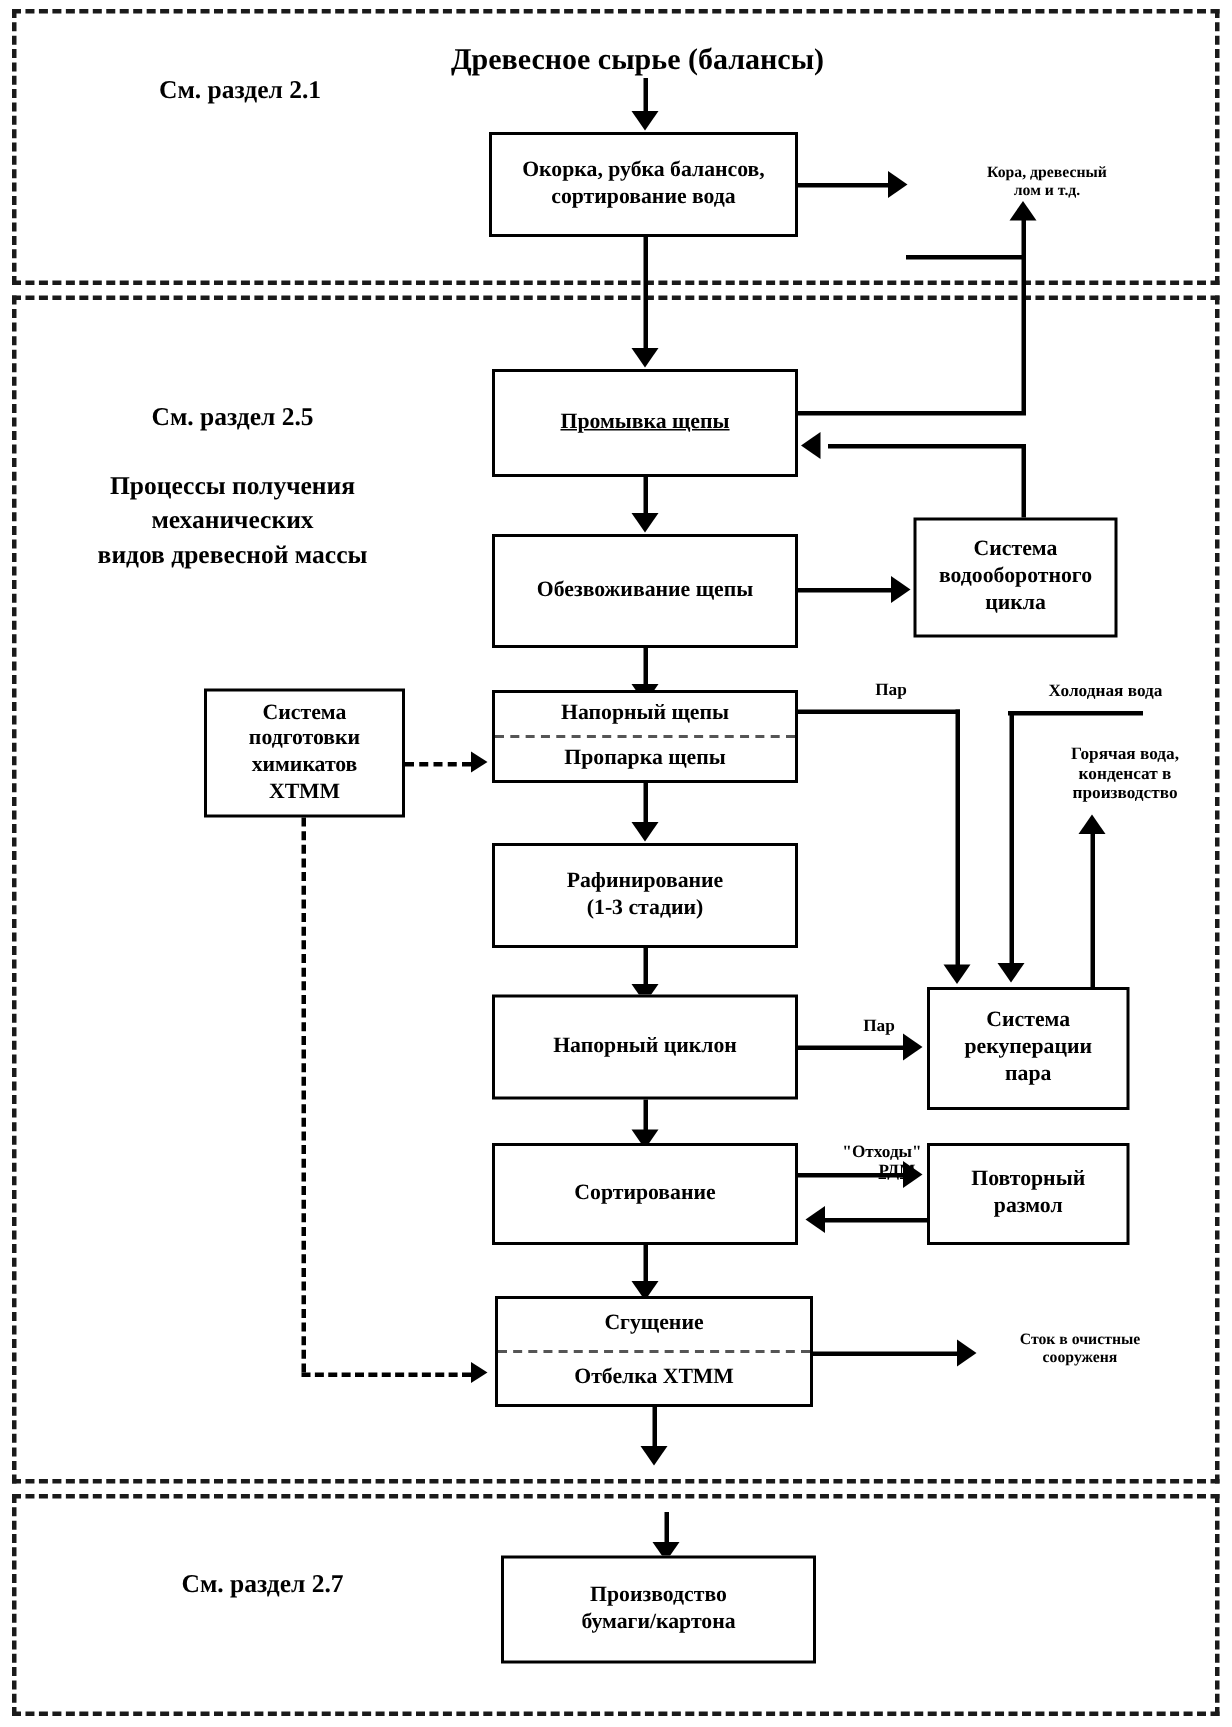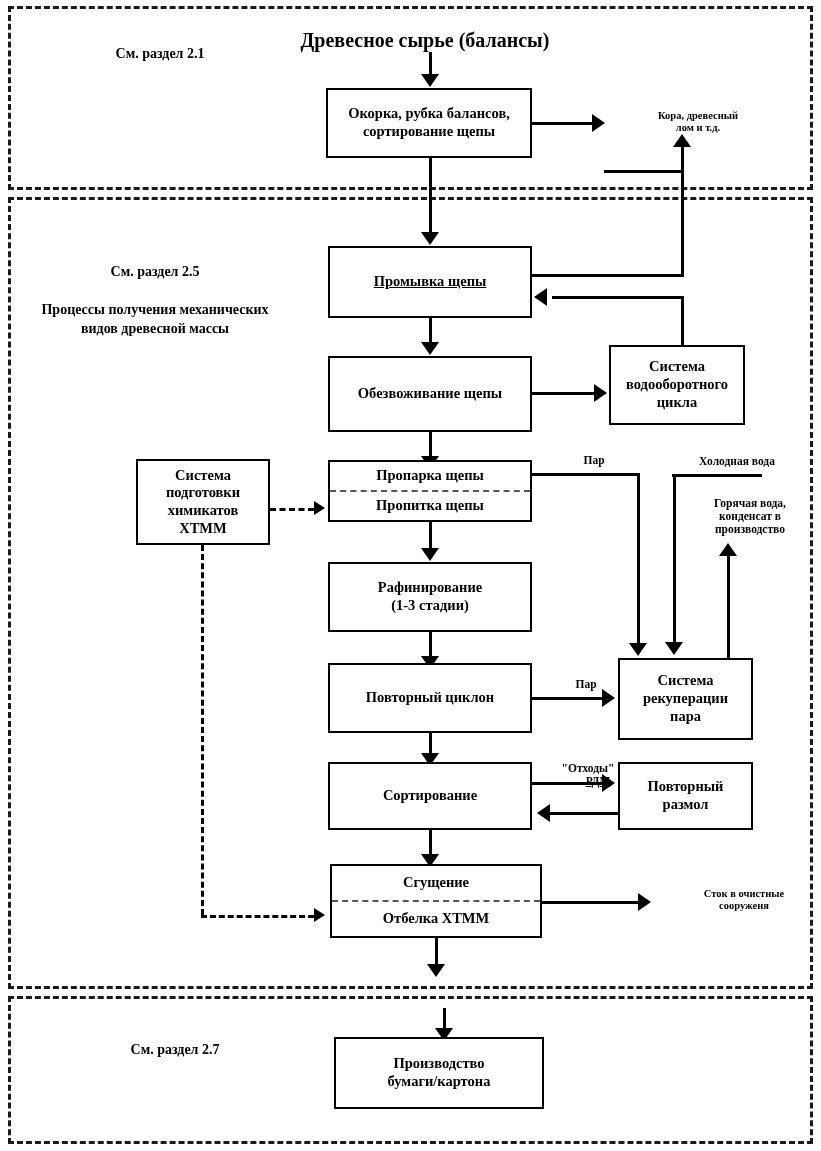--- a/index.html
+++ b/index.html
@@ -65,21 +65,21 @@
     font-family:"Liberation Serif", serif;
     font-weight:bold;
     color:#000;
     text-align:center;
     line-height:1.15;
     white-space:pre-line;
   }
   .lbl.big{font-size:20px;}
   .lbl.mid{font-size:11.5px;margin-left:19px;}
   .lbl.sml{font-size:10.5px;}
-  .lbl.sect{font-size:14px;line-height:1.35;}
+  .lbl.sect{font-size:17px;line-height:1.35;}
 </style>
 </head>
 <body>
 
 <div id="page">
 
   <div class="section" style="left:8px;top:6px;width:805px;height:184px;"></div>
   <div class="section" style="left:8px;top:197px;width:805px;height:792px;"></div>
   <div class="section" style="left:8px;top:996px;width:805px;height:148px;"></div>
 
@@ -97,21 +97,21 @@
     <div>См. раздел 2.7</div>
   </div>
 
   <div class="lbl big" style="left:300px;top:29px;width:250px;">Древесное сырье (балансы)</div>
 
   <div class="ln-v" style="left:429px;top:52px;height:24px;"></div>
   <div class="ah down" style="left:421px;top:74px;"></div>
 
   <div class="box" style="left:326px;top:88px;width:206px;height:70px;">
     <span class="ln">Окорка, рубка балансов,</span>
-    <span class="ln">сортирование щепы</span>
+    <span class="ln">сортирование вода</span>
   </div>
 
   <div class="ln-h" style="left:532px;top:122px;width:62px;"></div>
   <div class="ah right" style="left:592px;top:114px;"></div>
   <div class="lbl sml" style="left:632px;top:110px;width:132px;">Кора, древесный
 лом и т.д.</div>
 
   <div class="ln-v" style="left:429px;top:158px;height:76px;"></div>
   <div class="ah down" style="left:421px;top:232px;"></div>
 
@@ -143,25 +143,25 @@
     <span class="ln">Система</span>
     <span class="ln">водооборотного</span>
     <span class="ln">цикла</span>
   </div>
 
   <div class="ln-v" style="left:429px;top:432px;height:26px;"></div>
   <div class="ah down" style="left:421px;top:456px;"></div>
 
   <div class="box split" style="left:328px;top:460px;width:204px;height:62px;">
     <div class="half">
+      <span class="ln">Напорный щепы</span>
+    </div>
+    <div class="divider"></div>
+    <div class="half">
       <span class="ln">Пропарка щепы</span>
-    </div>
-    <div class="divider"></div>
-    <div class="half">
-      <span class="ln">Пропитка щепы</span>
     </div>
   </div>
 
   <div class="box" style="left:136px;top:459px;width:134px;height:86px;">
     <span class="ln">Система</span>
     <span class="ln">подготовки</span>
     <span class="ln">химикатов</span>
     <span class="ln">ХТММ</span>
   </div>
 
@@ -193,21 +193,21 @@
 
   <div class="box" style="left:328px;top:562px;width:204px;height:70px;">
     <span class="ln">Рафинирование</span>
     <span class="ln">(1-3 стадии)</span>
   </div>
 
   <div class="ln-v" style="left:429px;top:632px;height:26px;"></div>
   <div class="ah down" style="left:421px;top:656px;"></div>
 
   <div class="box" style="left:328px;top:663px;width:204px;height:70px;">
-    <span class="ln">Повторный циклон</span>
+    <span class="ln">Напорный циклон</span>
   </div>
 
   <div class="box" style="left:618px;top:658px;width:135px;height:82px;">
     <span class="ln">Система</span>
     <span class="ln">рекуперации</span>
     <span class="ln">пара</span>
   </div>
 
   <div class="ln-h" style="left:532px;top:697px;width:70px;"></div>
   <div class="ah right" style="left:602px;top:689px;"></div>
@@ -241,21 +241,21 @@
       <span class="ln">Сгущение</span>
     </div>
     <div class="divider"></div>
     <div class="half">
       <span class="ln">Отбелка ХТММ</span>
     </div>
   </div>
 
   <div class="ln-h" style="left:542px;top:901px;width:98px;"></div>
   <div class="ah right" style="left:638px;top:893px;"></div>
-  <div class="lbl sml" style="left:681px;top:888px;width:126px;">Сток в очистные
+  <div class="lbl sml" style="left:657px;top:888px;width:126px;">Сток в очистные
 сооруженя</div>
 
   <div class="ln-v" style="left:435px;top:938px;height:28px;"></div>
   <div class="ah down" style="left:427px;top:964px;"></div>
 
   <div class="ln-v" style="left:443px;top:1008px;height:22px;"></div>
   <div class="ah down" style="left:435px;top:1028px;"></div>
 
   <div class="box" style="left:334px;top:1037px;width:210px;height:72px;">
     <span class="ln">Производство</span>

